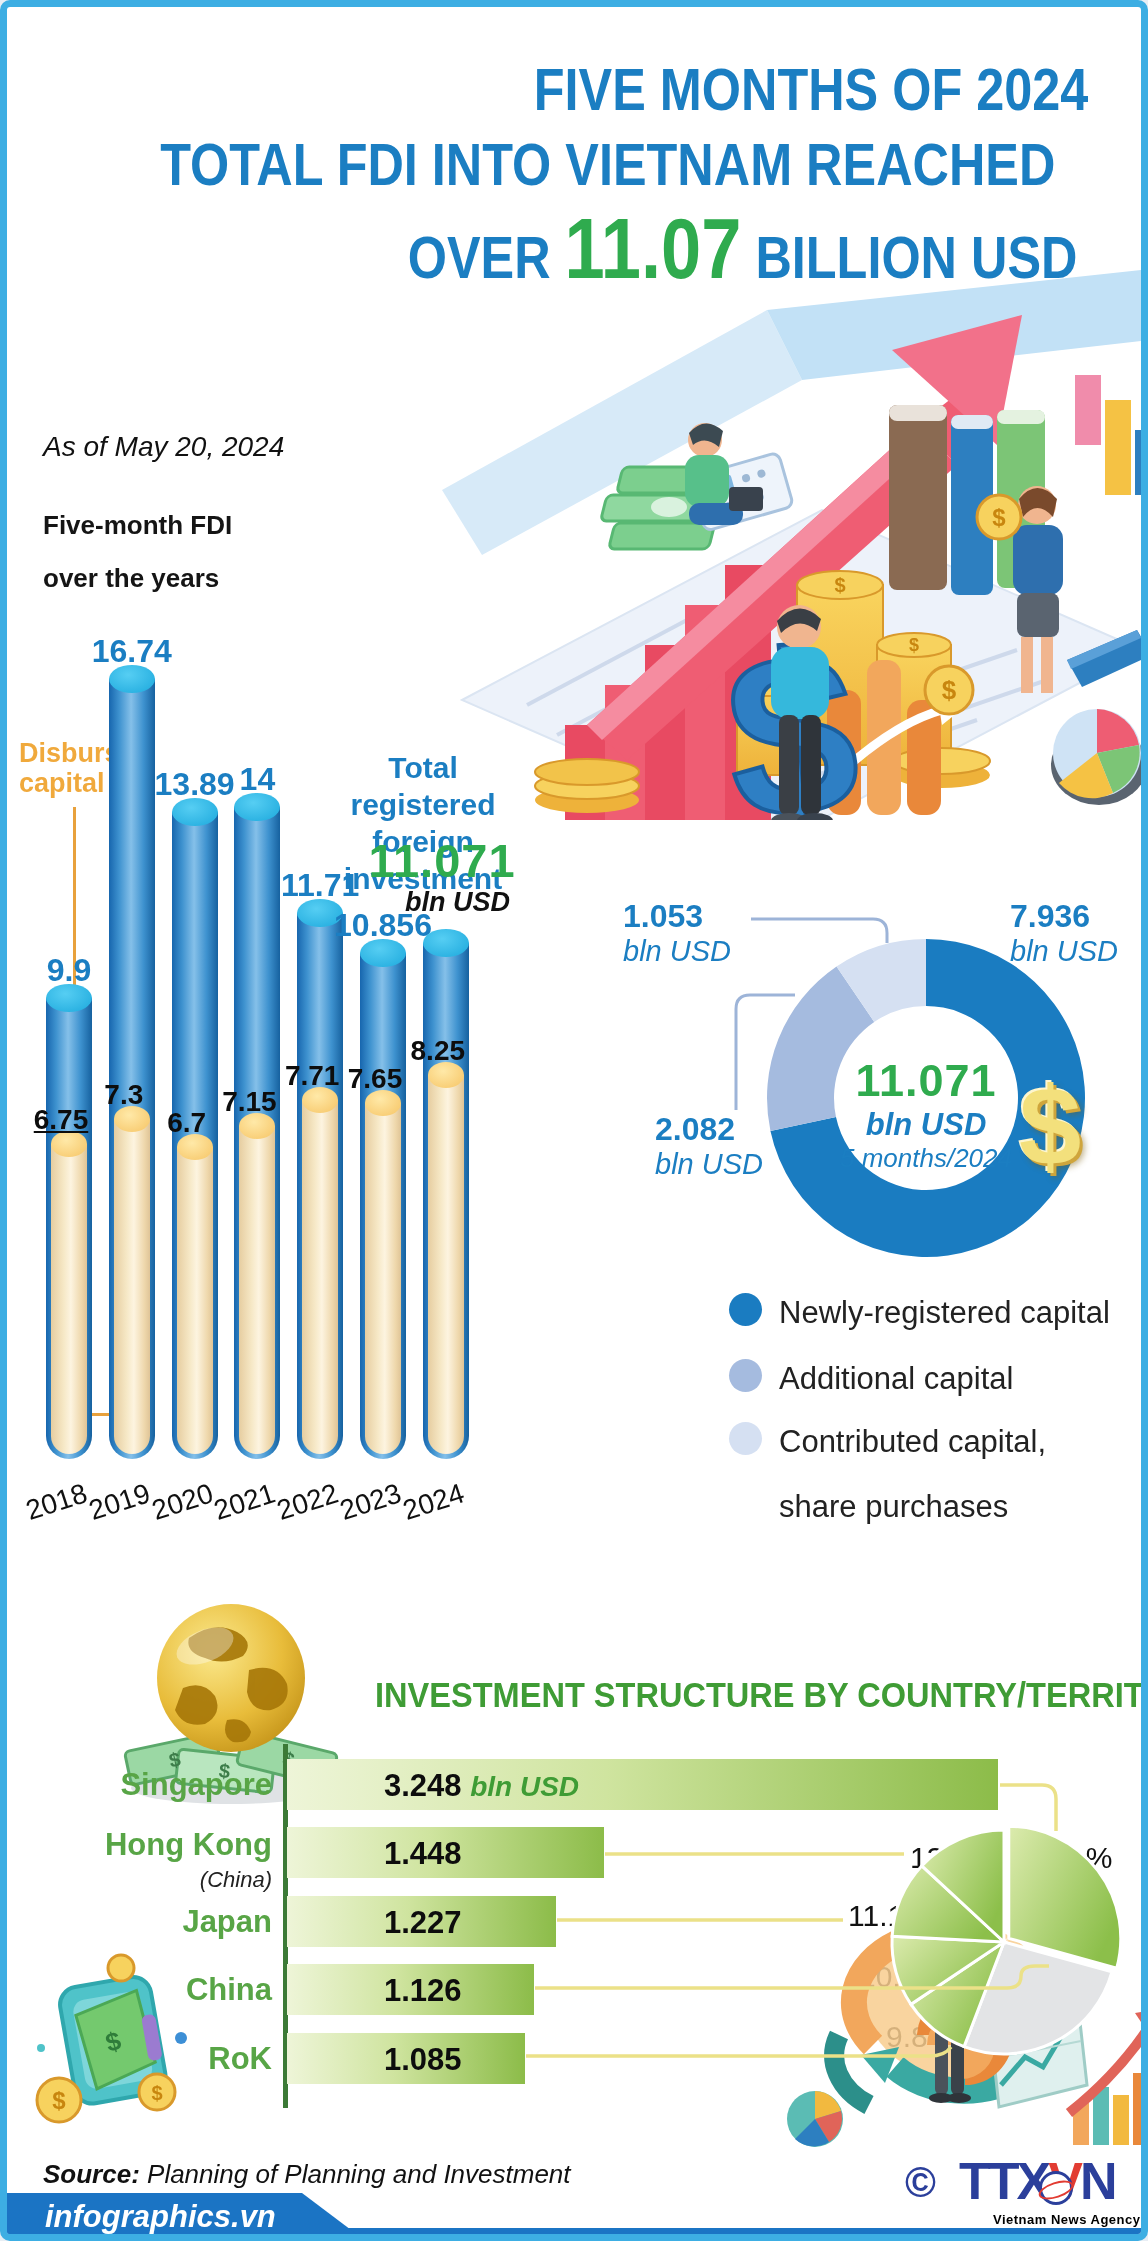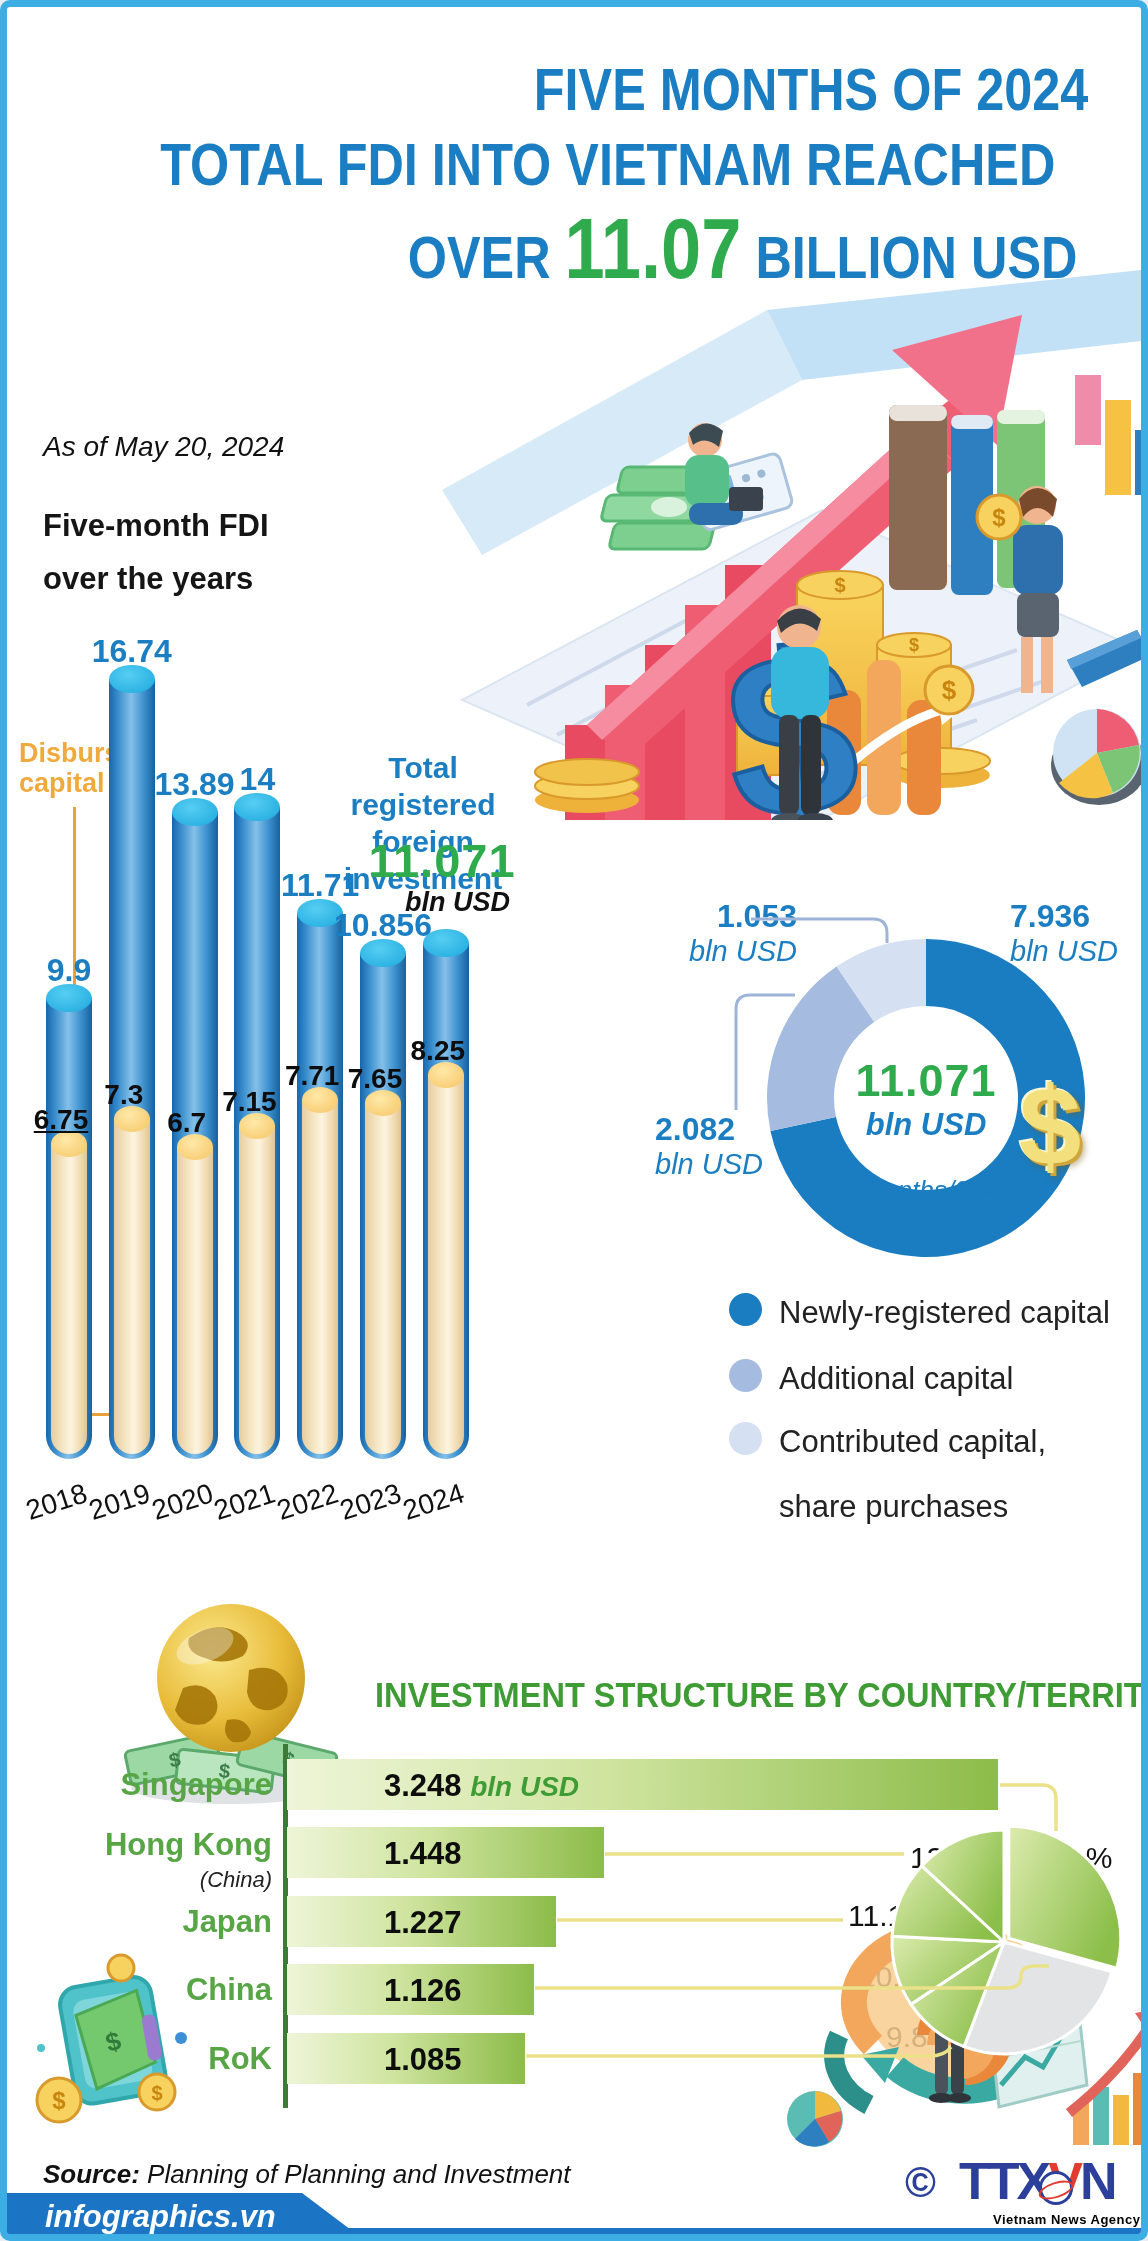--- a/index.html
+++ b/index.html
@@ -7,34 +7,34 @@
     position:relative;width:1148px;height:2241px;margin:0 auto;
     background:#ffffff;overflow:hidden;
     font-family:"Liberation Sans", sans-serif;
     border:7px solid #3daee3;border-radius:10px;box-sizing:border-box;
   }
   .abs{position:absolute;}
   .condensed{display:inline-block;transform:scaleX(.84);transform-origin:center;}
   .title-line{width:100%;text-align:right;color:#1b7ec2;font-weight:bold;font-size:60px;letter-spacing:0px;white-space:nowrap;}
   .title-green{color:#2fab4e;font-size:86px;font-weight:bold;}
   .asof{font-style:italic;color:#111;font-size:28px;}
-  .chart-heading{font-size:31px;font-weight:bold;color:#151515;line-height:53px;}
+  .chart-heading{font-size:26px;font-weight:bold;color:#151515;line-height:53px;}
   .disbursed{color:#f0a93c;font-weight:bold;font-size:27px;line-height:30px;}
   .bracket{border-left:3px solid #e8a13c;border-bottom:3px solid #e8a13c;border-bottom-left-radius:14px;}
   .bar-label-blue{color:#1b7ec2;font-weight:bold;font-size:32px;text-align:center;}
   .bar-label-black{color:#0d0d0d;font-weight:800;font-size:28px;text-align:center;}
   .year-label{color:#111;font-size:28px;transform:rotate(-18deg);transform-origin:left bottom;}
   .reg-label{color:#1b7ec2;font-weight:bold;font-size:30px;text-align:center;line-height:37px;}
   .total-green{color:#2fab4e;font-weight:800;font-size:47px;text-align:center;letter-spacing:1px;}
   .total-unit{color:#111;font-weight:bold;font-style:italic;font-size:27px;text-align:right;}
   .donut-val{color:#1b7ec2;font-weight:bold;font-size:32px;line-height:34px;}
   .donut-unit{color:#1b7ec2;font-style:italic;font-size:29px;line-height:36px;}
   .donut-center-green{color:#2fab4e;font-weight:800;font-size:45px;text-align:center;letter-spacing:1px;}
   .donut-center-unit{color:#1b7ec2;font-weight:bold;font-style:italic;font-size:31px;text-align:center;}
-  .donut-center-period{color:#1b7ec2;font-style:italic;font-size:26px;text-align:center;margin-top:32px;}
+  .donut-center-period{color:#1b7ec2;font-style:italic;font-size:26px;text-align:center;}
   .legend-text{color:#222;font-size:31px;}
   .gold-dollar{font-size:112px;font-weight:bold;color:#f3e07c;
     text-shadow:3px 3px 0 #cfa53c,-2px -2px 0 #fdf6cf,5px 5px 6px rgba(120,90,10,.45);}
   .sec2-title{color:#3f9c35;font-weight:bold;font-size:35px;white-space:nowrap;}
   .country-name{color:#58a546;font-weight:bold;font-size:31px;text-align:right;line-height:32px;}
   .country-sub{color:#222;font-style:italic;font-weight:normal;font-size:22px;}
   .country-val{color:#0d0d0d;font-weight:800;font-size:31px;}
   .country-unit{color:#3f9c35;font-weight:bold;font-style:italic;font-size:28px;}
   .pct-label{color:#111;font-size:30px;font-weight:normal;}
   .source-line{font-size:26px;color:#111;font-style:italic;}
@@ -300,21 +300,21 @@
       <path d="M 4.441153022316286 192.90053384025217 A 159 159 0 0 1 70.5350996605292 28.557877348056508 L 108.23414571552632 83.94543846554213 A 92 92 0 0 0 69.99110740913898 179.03678687612074 Z" fill="#a5bbdf"></path>
       <path d="M 70.5350996605292 28.557877348056508 A 159 159 0 0 1 159.99999999999983 1 L 159.9999999999999 68 A 92 92 0 0 0 108.23414571552632 83.94543846554213 Z" fill="#d5e0f2"></path>
     </svg>
 
   <div class="abs" style="left:819px;top:1048px;width:200px;">
     <div class="donut-center-green">11.071</div>
     <div class="donut-center-unit">bln USD</div>
     <div class="donut-center-period">5 months/2024</div>
   </div>
 
-  <div class="abs" style="left:660px;top:892px;width:130px;text-align:right;">
+  <div class="abs" style="left:616px;top:892px;width:130px;">
     <div class="donut-val">1.053</div>
     <div class="donut-unit">bln USD</div>
   </div>
   <div class="abs" style="left:1003px;top:892px;width:130px;">
     <div class="donut-val">7.936</div>
     <div class="donut-unit">bln USD</div>
   </div>
   <div class="abs" style="left:648px;top:1105px;width:130px;">
     <div class="donut-val">2.082</div>
     <div class="donut-unit">bln USD</div>

